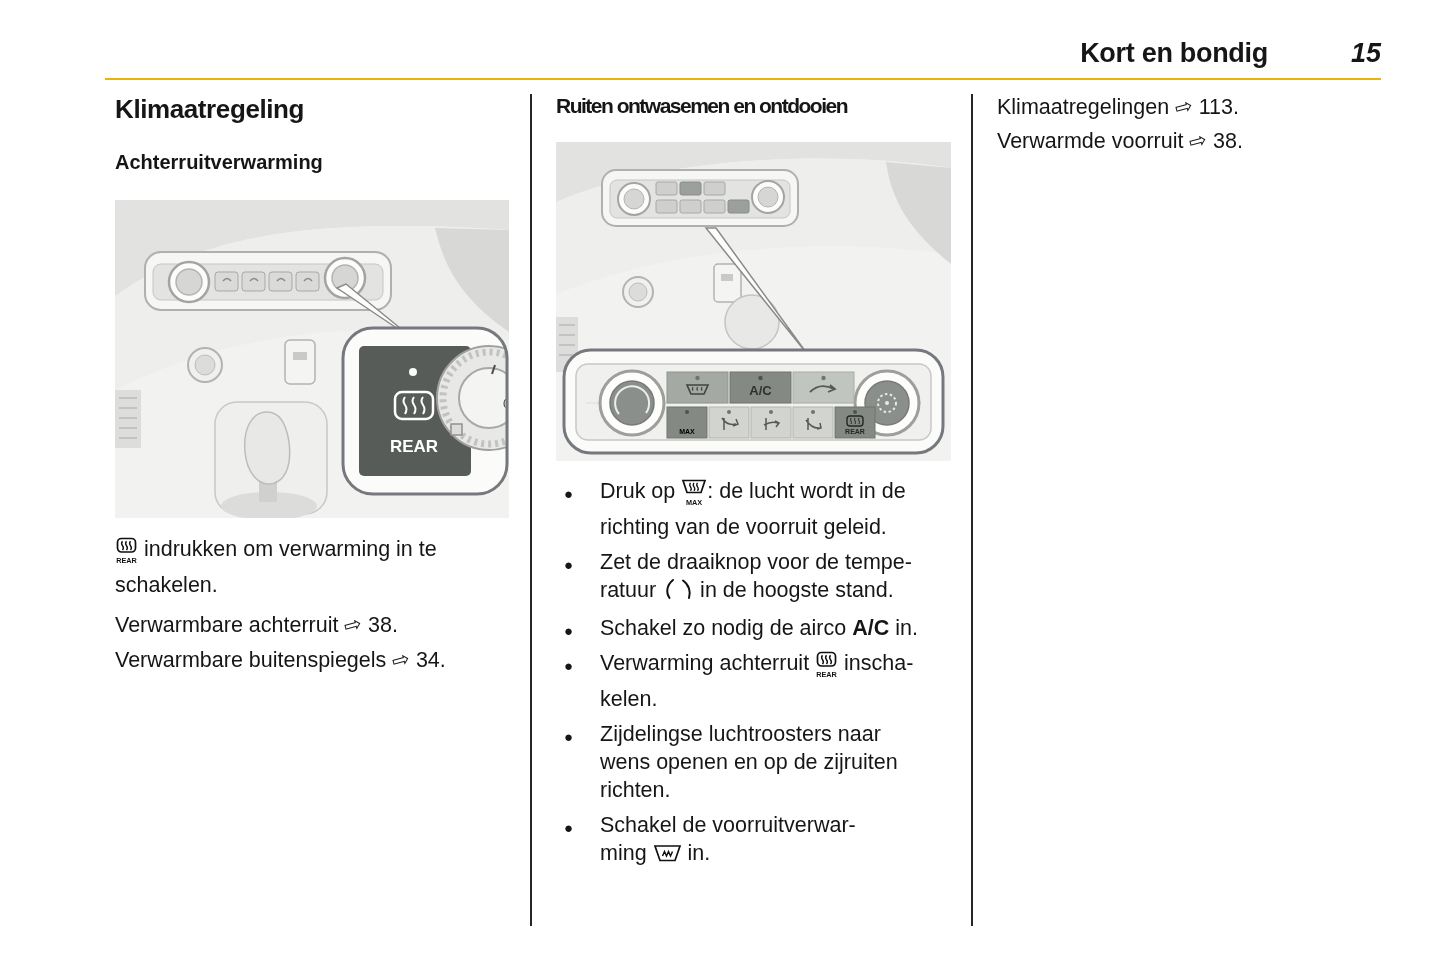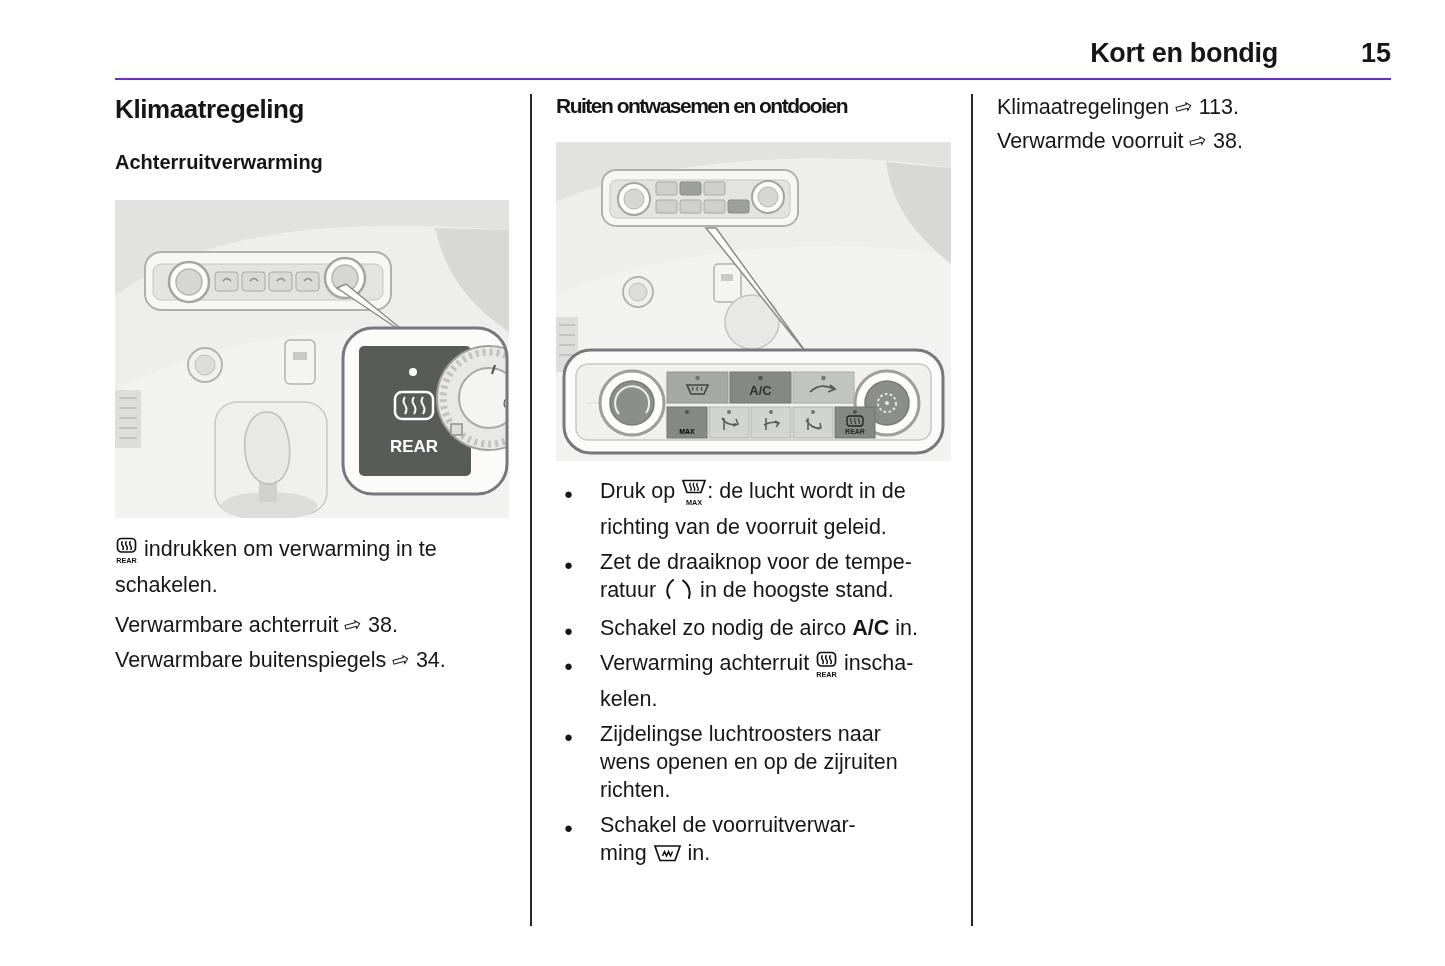--- a/index.html
+++ b/index.html
@@ -3,26 +3,26 @@
 <meta charset="utf-8">
 <style>
   html,body { margin:0; padding:0; }
   body {
     width:1445px; height:966px; position:relative; overflow:hidden;
     background:#ffffff; color:#161616;
     font-family:"Liberation Sans", sans-serif;
   }
   
   .header {
-    position:absolute; left:115px; width:1276px; top:38px;
+    position:absolute; left:105px; width:1276px; top:38px;
     display:flex; justify-content:flex-end; align-items:baseline; gap:83px;
-    border-bottom:2px solid #6d28d9; padding-bottom:9px;
+    border-bottom:2px solid #eab308; padding-bottom:9px;
   }
   .header .title { font-size:27px; font-weight:bold; letter-spacing:-0.3px; }
-  .header .pagenum { font-size:27px; font-weight:bold; }
+  .header .pagenum { font-size:27px; font-weight:bold;font-style:italic; }
 
   
   .col { position:absolute; top:88px; }
   #col-left  { left:115px; width:395px; }
   #col-mid   { left:556px; width:397px; }
   #col-right { left:997px; width:393px; }
   .vdiv { position:absolute; top:94px; height:832px; width:2px; background:#262626; }
   #vdiv1 { left:530px; } #vdiv2 { left:971px; }
 
   h1.section { font-size:26px; font-weight:bold; margin:6px 0 0; letter-spacing:-0.4px; white-space:nowrap; }

